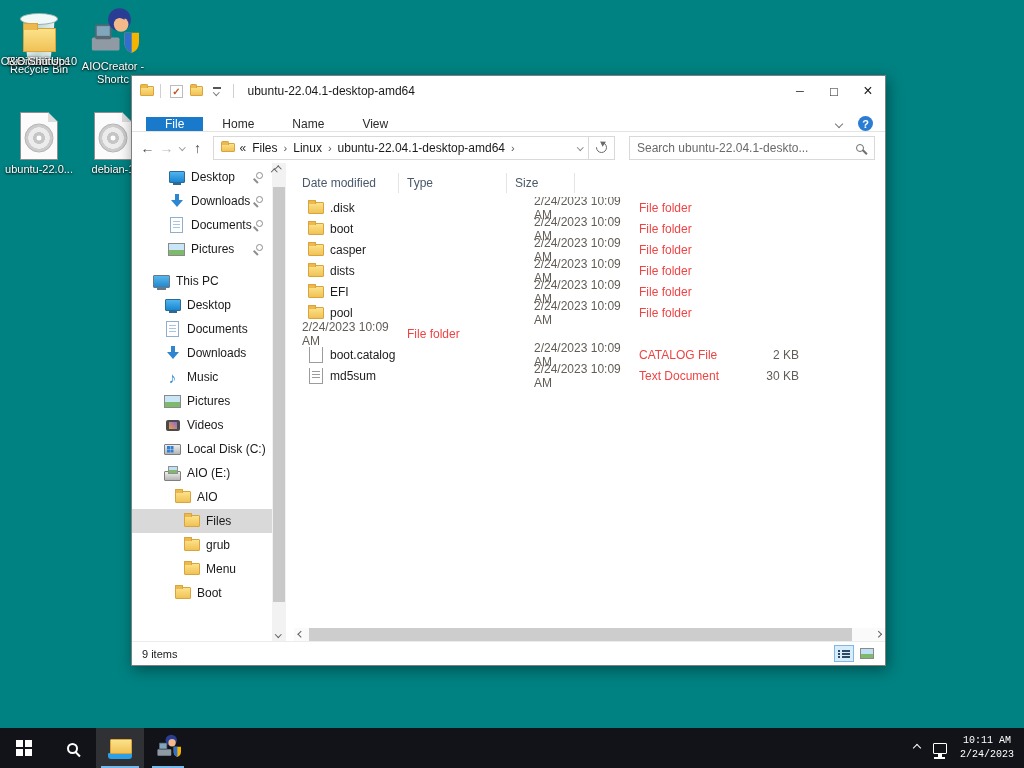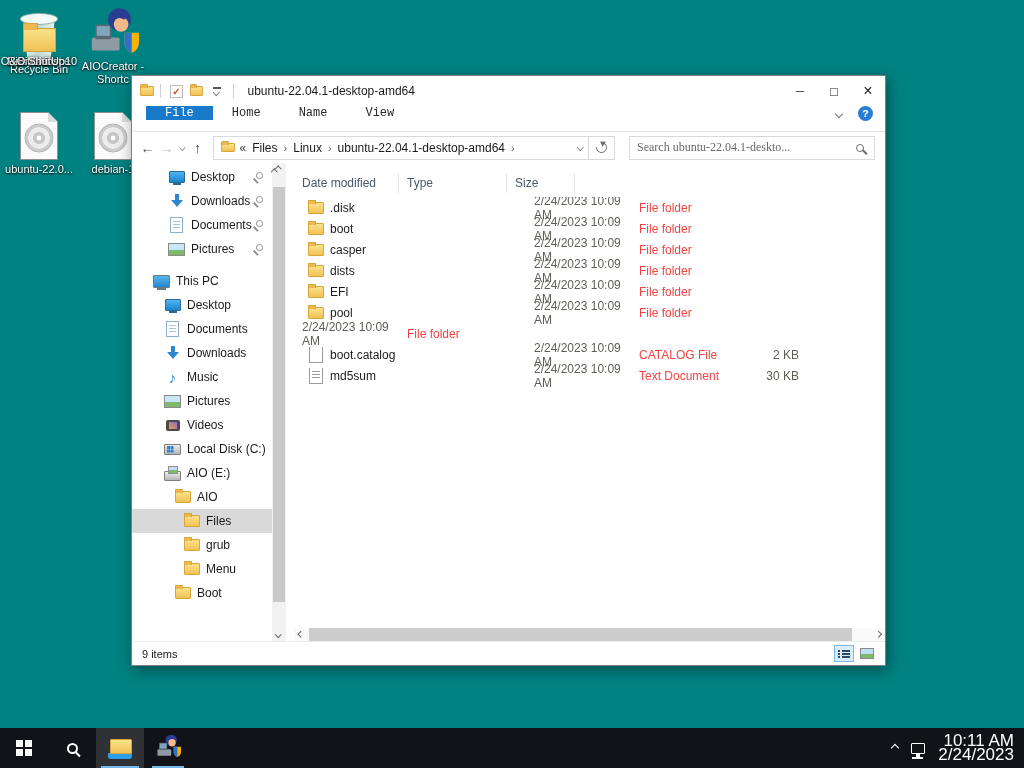--- a/index.html
+++ b/index.html
@@ -50,21 +50,21 @@
   .qat-check::before { content:"\2713"; }
   .qat-drop { display:flex; flex-direction:column; align-items:center; gap:1px; }
   .qat-drop::before { content:""; width:8px; height:1.6px; background:#555; }
   .title-text { margin-left:8px; white-space:nowrap; }
   .win-controls { margin-left:auto; display:flex; height:30px; }
   .win-btn { width:34px; display:flex; align-items:center; justify-content:center; color:#1a1a1a; }
   .btn-min::before { content:"\2500"; font-size:11px; }
   .btn-max::before { content:"\25A1"; font-size:13px; }
   .btn-close::before { content:"\00D7"; font-size:16px; }
 
-  .tabsrow { height:26px; flex:none; display:flex; align-items:flex-start; padding-left:14px; border-bottom:1px solid #e3e3e3;font-family:Liberation Mono, monospace; }
+  .tabsrow { height:26px; flex:none; display:flex; align-items:flex-end; padding-left:14px; border-bottom:1px solid #e3e3e3; }
   .tab { padding:0 19px; display:flex; align-items:center; color:#2b2b2b; }
   .tab.active { background:#1979ca; color:#fff; }
   .tabs-right { margin-left:auto; display:flex; align-items:center; gap:16px; padding-right:12px; }
   .help { width:15px; height:15px; border-radius:50%; background:#2b7cd3; color:#fff; font-size:11px;
           font-weight:bold; display:flex; align-items:center; justify-content:center; }
 
   .chv { display:inline-block; width:6px; height:6px; border-right:1.6px solid #777; border-bottom:1.6px solid #777; }
   .chv.down { transform:rotate(45deg); }
   .chv.up { transform:rotate(-135deg); }
   .chv.left { transform:rotate(135deg); }
@@ -85,21 +85,21 @@
   .crumb-trunc { color:#333; margin-right:2px; }
   .crumb-wrap { display:flex; align-items:center; }
   .crumb { padding:0 4px; white-space:nowrap; }
   .crumb-sep { color:#555; font-size:11px; padding:0 2px; }
   .crumb-sep::before { content:"\203A"; }
   .addrbox .chv { margin-left:auto; }
   .refreshbtn { width:26px; height:24px; border:1px solid #d9d9d9; border-left:none; display:flex; align-items:center; justify-content:center; }
   .refresh { width:11px; height:11px; border:1.6px solid #6a6a6a; border-radius:50%; position:relative; }
   .refresh::before { content:""; position:absolute; top:-3px; left:-3px; width:7px; height:7px; background:#fff; }
   .refresh::after { content:""; position:absolute; top:-4px; left:0px; border:3px solid transparent; border-right:5px solid #6a6a6a; transform:rotate(35deg); }
-  .searchbox { margin-left:14px; flex:1; height:24px; border:1px solid #d9d9d9; display:flex; align-items:center; padding:6px 7px;font-family:Liberation Serif, serif; }
+  .searchbox { margin-left:14px; flex:1; height:24px; border:1px solid #d9d9d9; display:flex; align-items:center; padding:6px 7px; }
   .searchbox input { flex:1; border:none; outline:none; font-size:12px; font-family:inherit; color:#444; min-width:0; background:transparent; }
   .searchbox input::placeholder { color:#6a6a6a; opacity:1; }
   .mag { flex:none; width:8px; height:8px; border:1.6px solid #6e6e6e; border-radius:50%; position:relative; margin-right:3px; }
   .mag::after { content:""; position:absolute; width:5.5px; height:1.6px; background:#6e6e6e; transform:rotate(45deg); right:-4.5px; bottom:-2.5px; }
 
   .content { flex:1; min-height:0; display:flex; }
   
   .navpane { width:140px; flex:none; padding-top:2px; overflow:hidden; }
   .nav-item { height:24px; display:flex; align-items:center; position:relative; white-space:nowrap; }
   .ind-a { padding-left:21px; } .ind-qa { padding-left:36px; } .ind-b { padding-left:32px; }
@@ -179,21 +179,21 @@
   .startlogo i { background:#fff; }
   .mag-w { width:11px; height:11px; border:2px solid #fff; border-radius:50%; position:relative; }
   .mag-w::after { content:""; position:absolute; width:7px; height:2px; background:#fff; transform:rotate(45deg); right:-5.5px; bottom:-3.5px; }
   .tb-exp { position:relative; width:26px; height:22px; }
   .tb-exp::after { content:""; position:absolute; bottom:0; left:1px; width:24px; height:6px; background:#2b9fe8; border-radius:1px 1px 3px 3px; }
   .tb-exp::before { content:""; position:absolute; top:2px; left:3px; width:20px; height:13px; background:linear-gradient(#fce289,#f0c257); border:1px solid #d9a43b; border-radius:1px; z-index:2; }
   .tray { margin-left:auto; display:flex; align-items:center; gap:13px; padding-right:10px; color:#fff; }
   .net { width:14px; height:11px; border:1.5px solid #fff; border-radius:1px; position:relative; }
   .net::before { content:""; position:absolute; bottom:-4px; left:4px; width:4px; height:2.5px; background:#fff; }
   .net::after { content:""; position:absolute; bottom:-6px; left:0px; width:11px; height:1.5px; background:#fff; }
-  .clock { text-align:right; font-size:17px; line-height:14px; }
+  .clock { text-align:center; font-size:10px; line-height:14px;font-family:Liberation Mono, monospace; }
 </style>
 </head>
 <body>
 
 <div class="dsk" style="left:0;top:8px">
   <span class="art">
       <span class="art-recycle">
         <span class="rec-sym">♻</span>
       </span>
     </span>

